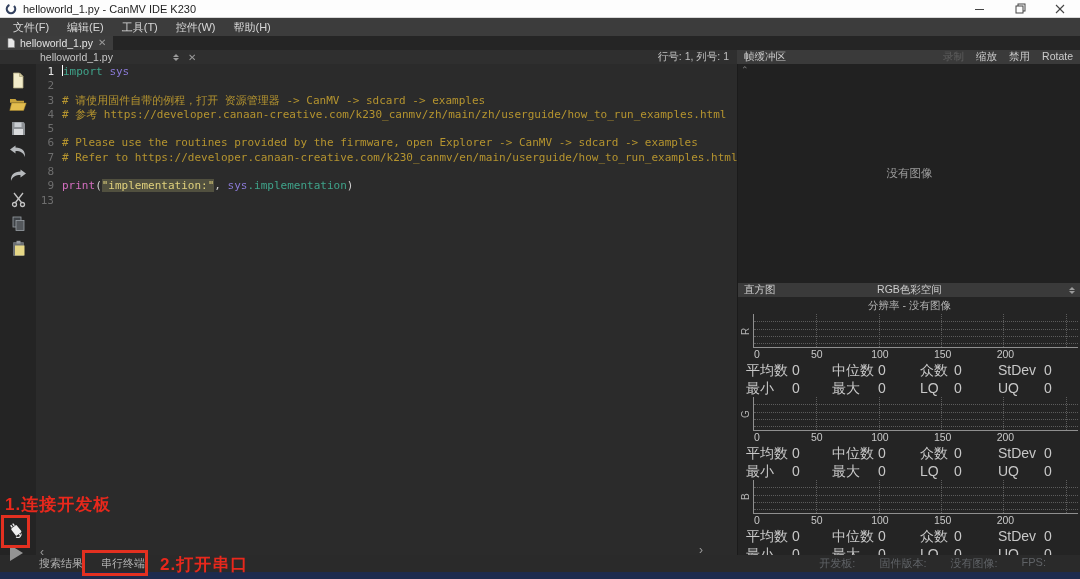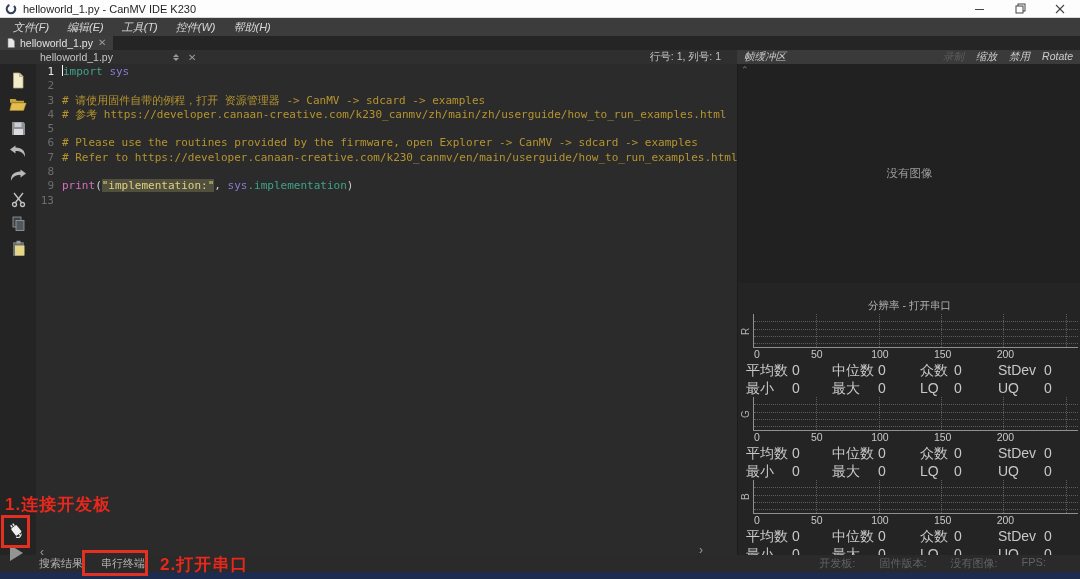--- a/index.html
+++ b/index.html
@@ -10,36 +10,36 @@
     -webkit-font-smoothing:antialiased;
   }
   
   .titlebar{position:absolute;left:0;top:0;width:1080px;height:18px;background:#fdfdfd;display:flex;align-items:center;border-bottom:1px solid #d8d8d8;}
   .app-logo{margin-left:5px;display:flex;align-items:center;}
   .title-text{margin-left:6px;font-size:11px;color:#1e1e1e;}
   .win-controls{margin-left:auto;display:flex;height:100%;}
   .win-btn{width:40px;display:flex;align-items:center;justify-content:center;color:#444;}
   
   .menubar{position:absolute;left:0;top:18px;width:1080px;height:18px;background:#3c3c3c;display:flex;align-items:center;padding-left:4px;}
-  .menu-item{padding:0 9px;font-size:11px;color:#d8d8d8;font-style:italic;}
+  .menu-item{padding:0 9px;font-size:11px;color:#d8d8d8;}
   
   .tabbar1{position:absolute;left:0;top:36px;width:1080px;height:14px;background:#252525;display:flex;}
   .file-tab{background:#3d3d3d;display:flex;align-items:center;padding:0 7px;gap:5px;font-size:10.5px;color:#e2e2e2;min-width:112px;}
   .tab-close{color:#9a9a9a;font-size:10px;line-height:10px;}
   
   .editor-header{position:absolute;left:0;top:50px;width:737px;height:14px;background:#2f2f2f;display:flex;align-items:center;font-size:10.5px;color:#c6c6c6;}
   .eh-label{margin-left:40px;}
   .updown{display:inline-flex;flex-direction:column;gap:1px;margin-left:60px;}
   .updown i{width:0;height:0;border-left:3px solid transparent;border-right:3px solid transparent;}
   .updown .up{border-bottom:3px solid #9a9a9a;}
   .updown .down{border-top:3px solid #9a9a9a;}
   .eh-close{margin-left:9px;color:#9a9a9a;font-size:10px;}
-  .eh-pos{margin-left:auto;margin-right:16px;color:#c0c0c0;}
-  
-  .fb-header{position:absolute;left:737px;top:50px;width:343px;height:14px;background:#3a3a3a;display:flex;align-items:center;font-size:10.5px;color:#cccccc;padding:0 7px;font-style:italic;}
+  .eh-pos{margin-left:auto;margin-right:8px;color:#c0c0c0;}
+  
+  .fb-header{position:absolute;left:737px;top:50px;width:343px;height:14px;background:#3a3a3a;display:flex;align-items:center;font-size:10.5px;color:#cccccc;padding:0 7px;}
   .fb-controls{margin-left:auto;display:flex;gap:12px;}
   .fb-dim{color:#5e5e5e;}
   
   .sidebar{position:absolute;left:0;top:64px;width:36px;height:491px;background:#242424;display:flex;flex-direction:column;align-items:center;padding-top:5px;}
   .sb-icon{width:22px;height:22px;display:flex;align-items:center;justify-content:center;margin-bottom:2px;}
   
   .editor{position:absolute;left:36px;top:64px;width:701px;height:491px;background:#2b2b2b;font-family:"DejaVu Sans Mono","Liberation Mono",monospace;font-size:11px;overflow:hidden;padding-top:1px;}
   .code-line{display:flex;height:14.3px;line-height:14.3px;white-space:pre;overflow:hidden;}
   .ln{width:18px;text-align:right;color:#6e6e6e;flex:none;margin-right:8px;}
   .ln.current{color:#e8e8e8;}
@@ -223,21 +223,29 @@
         <div class="code-line"><span class="ln">9</span><span class="lc"><span class="tok-fn">print</span><span class="tok-pl">(</span><span class="tok-str">"implementation:"</span><span class="tok-pl">, </span><span class="tok-mod">sys</span><span class="tok-attr">.implementation</span><span class="tok-pl">)</span></span></div>
         <div class="code-line"><span class="ln">13</span><span class="lc"></span></div>
       </div>
   </div>
 
   <div class="right-pane">
     <div class="fb-view">
       <span class="fb-chevron">⌃</span>
       <span class="no-image">没有图像</span>
     </div>
-    <div class="resolution">分辨率 - 打开串口</div>
+    <div class="hist-header">
+      <span>直方图</span>
+      <span class="hist-colorspace">RGB色彩空间</span>
+      <span class="updown hist-dd">
+          <i class="up"></i>
+          <i class="down"></i>
+        </span>
+    </div>
+    <div class="resolution">分辨率 - 没有图像</div>
     <div class="channels">
         <div class="chan-block">
           <div class="chan-row">
             <div class="ylab">R</div>
             <div class="plot">
               <div class="hgrid" style="top: 22%;"></div>
               <div class="hgrid" style="top: 44%;"></div>
               <div class="hgrid" style="top: 66%;"></div>
               <div class="hgrid" style="top: 88%;"></div>
               <div class="vgrid" style="left: 19.2%;"></div>

